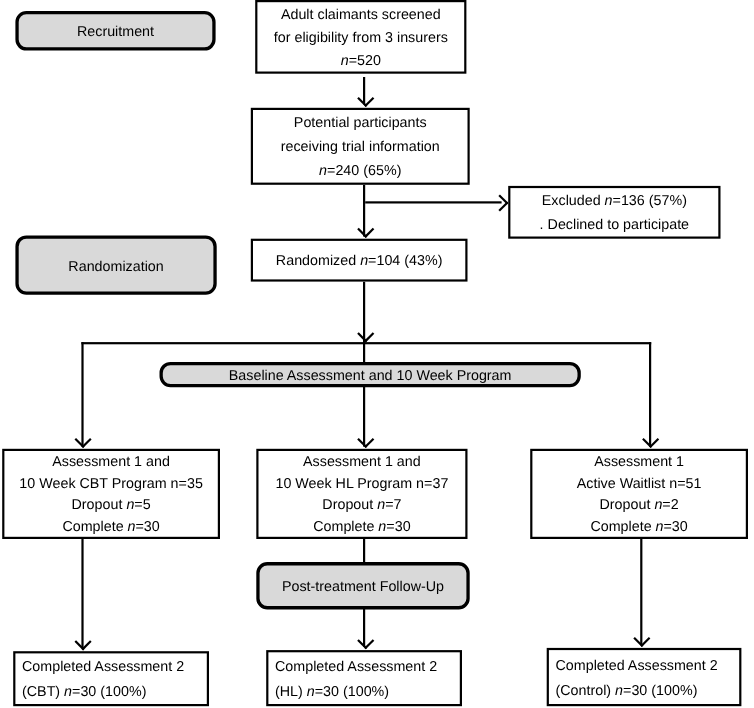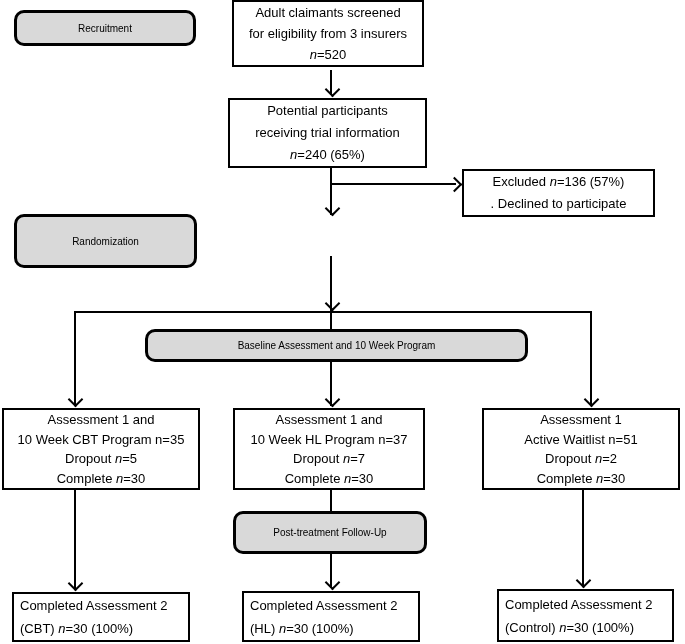--- a/index.html
+++ b/index.html
@@ -20,21 +20,21 @@
     border:2px solid var(--line);box-sizing:border-box;
     display:flex;flex-direction:column;justify-content:center;align-items:center;
     text-align:center;z-index:2;
   }
   .rect.left-align{align-items:flex-start;text-align:left;padding-left:6px;}
   
   .stage{
     position:absolute;background:var(--label-fill);
     border:3px solid var(--line);border-radius:10px;box-sizing:border-box;
     display:flex;justify-content:center;align-items:center;text-align:center;
-    z-index:3;font-size:10px;
+    z-index:3;font-size:13px;
   }
   
   .vline{position:absolute;width:2px;background:var(--line);z-index:1;}
   .hline{position:absolute;height:2px;background:var(--line);z-index:1;}
   
   .chev{
     position:absolute;width:9px;height:9px;
     border:solid var(--line);border-width:0 2px 2px 0;z-index:1;background:transparent;
   }
   .chev.down{transform:rotate(45deg);}
@@ -92,20 +92,23 @@
       <div class="tline"><span>Potential participants</span></div>
       <div class="tline"><span>receiving trial information</span></div>
       <div class="tline"><i>n</i><span>=240 (65%)</span></div>
     </div>
 
   <div class="rect lh22" style="left:462px;top:169px;width:193px;height:48px">
       <div class="tline"><span>Excluded </span><i>n</i><span>=136 (57%)</span></div>
       <div class="tline"><span>. Declined to participate</span></div>
     </div>
 
+  <div class="rect" style="left:228px;top:217px;width:197px;height:39px">
+      <div class="tline"><span>Randomized </span><i>n</i><span>=104 (43%)</span></div>
+    </div>
 
   <div class="rect lh19" style="left:2px;top:408px;width:198px;height:82px">
       <div class="tline"><span>Assessment 1 and</span></div>
       <div class="tline"><span>10 Week CBT Program n=35</span></div>
       <div class="tline"><span>Dropout </span><i>n</i><span>=5</span></div>
       <div class="tline"><span>Complete </span><i>n</i><span>=30</span></div>
     </div>
 
   <div class="rect lh19" style="left:233px;top:408px;width:192px;height:82px">
       <div class="tline"><span>Assessment 1 and</span></div>
@@ -137,21 +140,21 @@
     </div>
 
   <div class="stage" style="left:14px;top:10px;width:182px;height:36px">
     <span>Recruitment</span>
   </div>
 
   <div class="stage" style="left:14px;top:214px;width:183px;height:54px">
     <span>Randomization</span>
   </div>
 
-  <div class="stage" style="left:145px;top:329px;width:383px;height:33px">
+  <div class="stage" style="left:145px;top:329px;width:383px;height:23px">
     <span>Baseline Assessment and 10 Week Program</span>
   </div>
 
   <div class="stage" style="left:233px;top:511px;width:194px;height:43px">
     <span>Post-treatment Follow-Up</span>
   </div>
 
 </div>
 
 </body></html>

